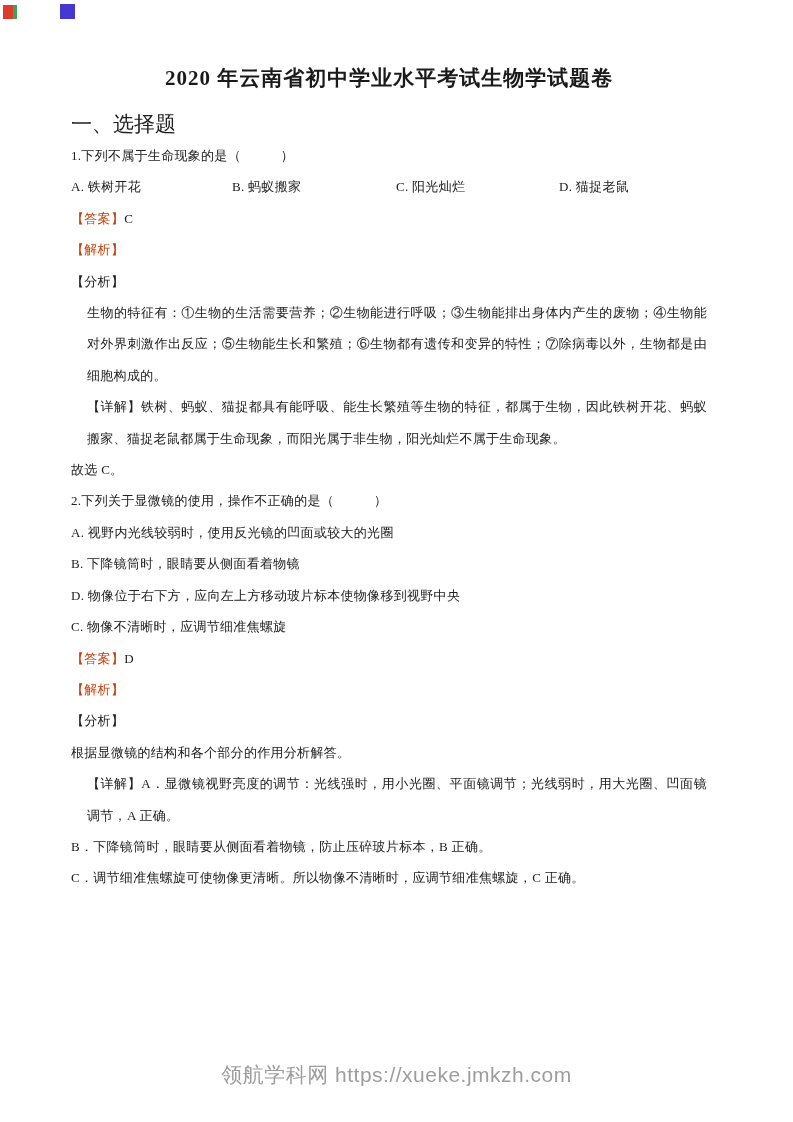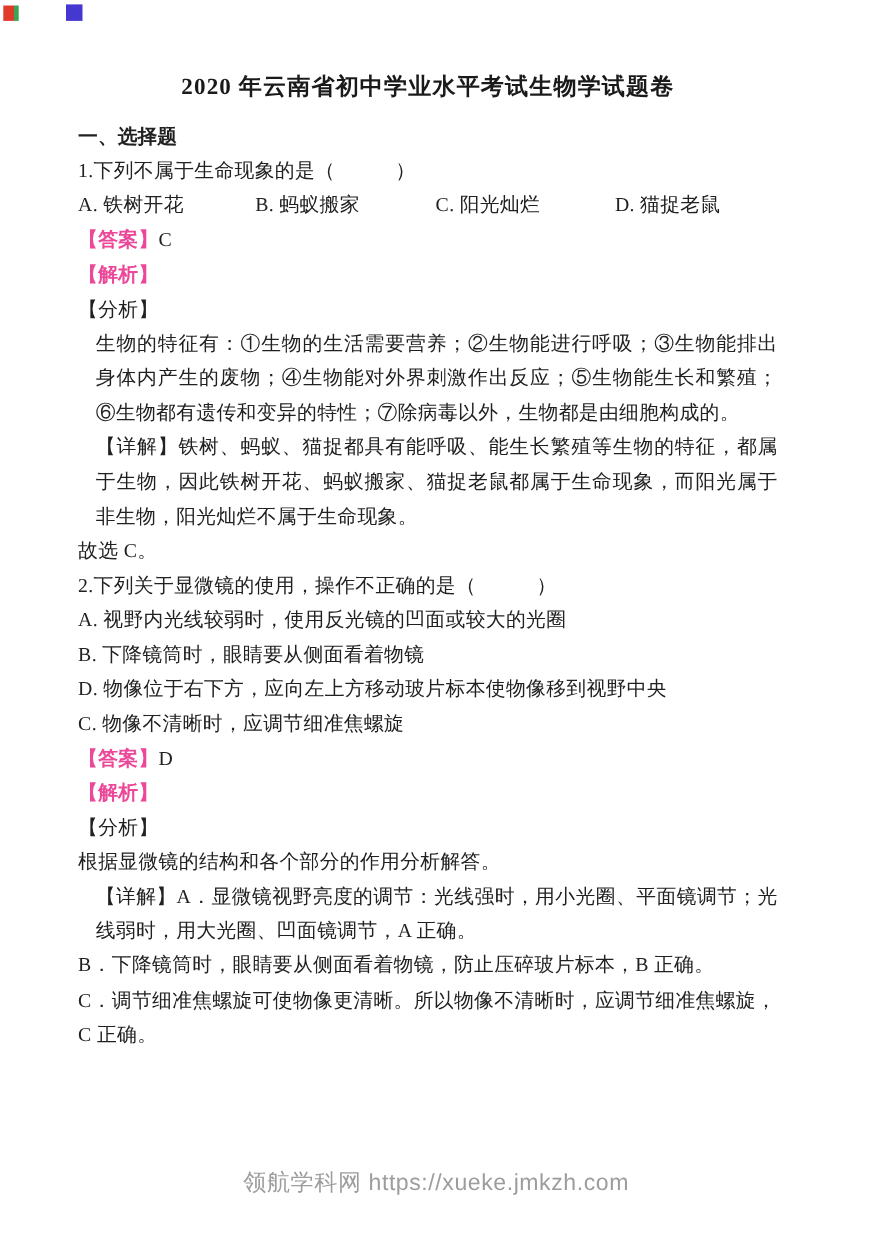--- a/index.html
+++ b/index.html
@@ -19,28 +19,28 @@
     background: linear-gradient(90deg, #e03a2b 68%, #3aa655 68%);
   }
   .sq-blue { left: 60px; top: 4px; width: 15px; height: 15px; background: #4538d1; }
   .title {
     margin: 0; padding-top: 62px;
     font-size: 21px; font-weight: 700; letter-spacing: 1px;
     text-align: center; line-height: 32px; color: #1a1a1a;
   }
   .section-heading {
     margin: 15px 0 0 0;
-    font-size: 18px; font-weight: 700; line-height: 31px;
+    font-size: 21px; font-weight: 400; line-height: 31px;
   }
   .line, .para, .opt-row {
-    margin: 0; font-size: 18px; line-height: 31.4px; letter-spacing: 0.3px;
+    margin: 0; font-size: 13px; line-height: 31.4px; letter-spacing: 0.3px;
   }
   .para { text-align: justify; margin-left: 16px; }
   .opt-row { display: grid; grid-template-columns: 161px 164px 163px auto; }
-  .lbl-blue { color: #ec4899; font-weight: bold; }
+  .lbl-blue { color: #c2410c; }
   .tip-gap { margin-top: 30px; }
   .watermark {
     position: absolute; top: 1061px; left: 0; width: 100%;
     text-align: center; font-size: 21px; letter-spacing: 0.5px;
     color: #9d9d9d;
     font-family: "Liberation Sans", "DejaVu Sans", sans-serif;
   }
 </style>
 </head>
 <body>

